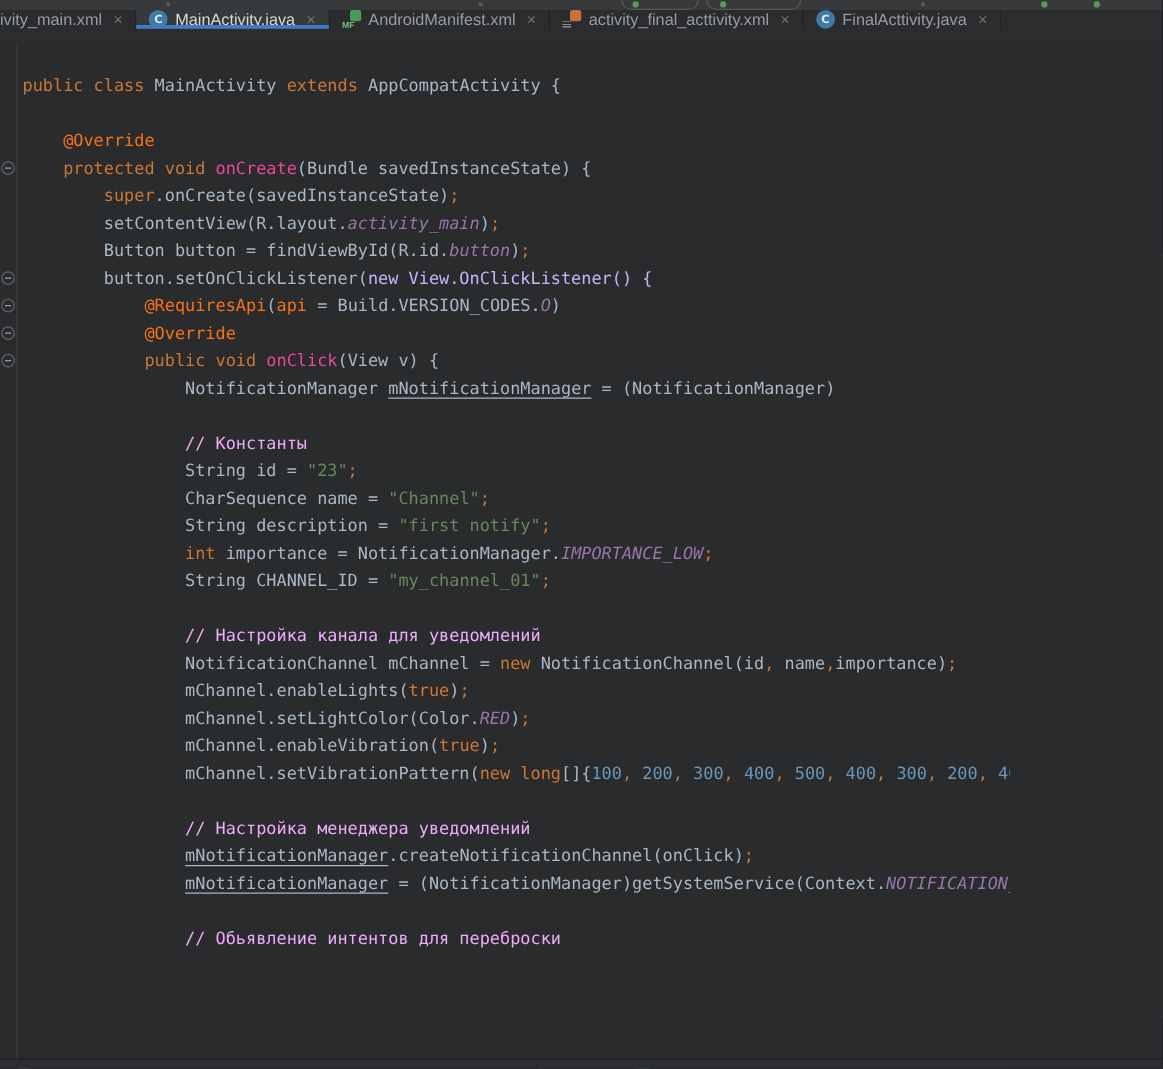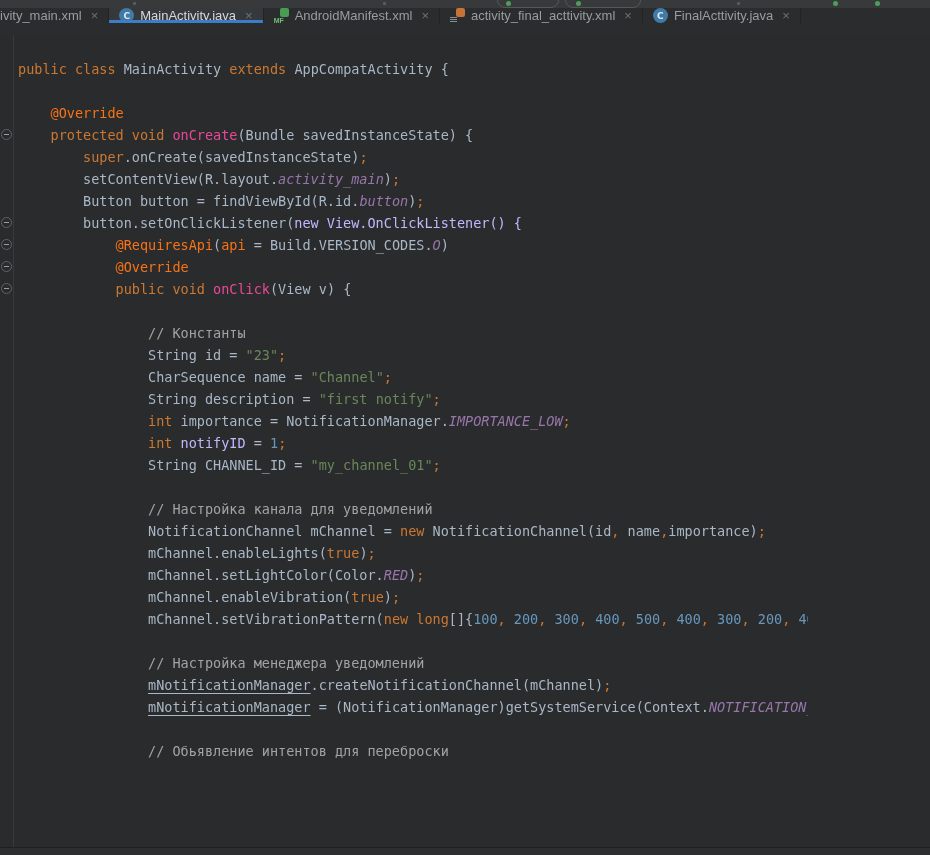--- a/index.html
+++ b/index.html
@@ -32,21 +32,21 @@
   
   .editor{position:absolute;left:0;top:36px;width:808px;bottom:0;background:#292b2d;overflow:hidden;}
   .gutterline{position:absolute;left:13px;top:0;bottom:0;width:1px;background:#383b3d;}
   .marginguide{position:absolute;left:817px;top:0;bottom:0;width:1px;background:#3c3f41;}
   .fold{position:absolute;left:1px;width:11px;height:11px;border:1px solid #5f6365;border-radius:50%;
         background:linear-gradient(#9a9da0 0 0) center/5px 1px no-repeat;box-sizing:border-box;}
   .code{position:absolute;left:0;top:0;padding:22px 0 0 18px;margin:0;
         font-family:"DejaVu Sans Mono","Liberation Mono",monospace;font-size:13.5px;line-height:22px;}
   .cl{white-space:pre;height:22px;}
   .tk{color:#cc7832;} .tm{color:#ec4899;} .ta{color:#f97316;} .ts{color:#6a8759;}
-  .tn{color:#6897bb;} .tc{color:#a3a3a3;} .tp{color:#a9b7c6;}
+  .tn{color:#6897bb;} .tc{color:#f0abfc;} .tp{color:#a9b7c6;}
   .tf{color:#9876aa;font-style:italic;text-align:center;} .td{color:#c4b5fd;}
   .tu{color:#a9b7c6;text-decoration:underline;text-underline-offset:3px;}
 
   
   .bottombar{position:absolute;left:0;top:847px;width:930px;height:26px;background:#2c2e30;
              border-top:1px solid #1e2022;display:flex;align-items:center;padding-left:14px;gap:26px;
              box-sizing:border-box;color:#8b8e94;font-size:12px;}
   .bitem{display:flex;align-items:center;gap:6px;white-space:nowrap;}
   .bic{width:12px;height:12px;border-radius:2px;flex:0 0 auto;}
   .bic.todo{background:linear-gradient(#8a8d90 0 1px,transparent 1px 3px,#8a8d90 3px 4px,transparent 4px 6px,#8a8d90 6px 7px,transparent 7px);}
@@ -115,38 +115,38 @@
         <div class="cl"></div>
         <div class="cl"><span class="ta">    @Override</span></div>
         <div class="cl"><span class="tk">    protected void </span><span class="tm">onCreate</span><span class="tp">(Bundle savedInstanceState) {</span></div>
         <div class="cl"><span class="tk">        super</span><span class="tp">.onCreate(savedInstanceState)</span><span class="tk">;</span></div>
         <div class="cl"><span class="tp">        setContentView(R.layout.</span><span class="tf">activity_main</span><span class="tp">)</span><span class="tk">;</span></div>
         <div class="cl"><span class="tp">        Button button = findViewById(R.id.</span><span class="tf">button</span><span class="tp">)</span><span class="tk">;</span></div>
         <div class="cl"><span class="tp">        button.setOnClickListener(</span><span class="td">new View.OnClickListener() {</span></div>
         <div class="cl"><span class="ta">            @RequiresApi</span><span class="tp">(</span><span class="ta">api</span><span class="tp"> = Build.VERSION_CODES.</span><span class="tf">O</span><span class="tp">)</span></div>
         <div class="cl"><span class="ta">            @Override</span></div>
         <div class="cl"><span class="tk">            public void </span><span class="tm">onClick</span><span class="tp">(View v) {</span></div>
+        <div class="cl"><span class="tp">                NotificationManager </span><span class="tu">mNotificationManager</span><span class="tp"> = (NotificationManager)</span></div>
         <div class="cl"></div>
         <div class="cl"><span class="tc">                // Константы</span></div>
         <div class="cl"><span class="tp">                String id = </span><span class="ts">"23"</span><span class="tk">;</span></div>
         <div class="cl"><span class="tp">                CharSequence name = </span><span class="ts">"Channel"</span><span class="tk">;</span></div>
         <div class="cl"><span class="tp">                String description = </span><span class="ts">"first notify"</span><span class="tk">;</span></div>
         <div class="cl"><span class="tk">                int </span><span class="tp">importance = NotificationManager.</span><span class="tf">IMPORTANCE_LOW</span><span class="tk">;</span></div>
-        <div class="cl"><span class="tk">                int </span><span class="td">notifyID</span><span class="tp"> = </span><span class="tn">1</span><span class="tk">;</span></div>
         <div class="cl"><span class="tp">                String CHANNEL_ID = </span><span class="ts">"my_channel_01"</span><span class="tk">;</span></div>
         <div class="cl"></div>
         <div class="cl"><span class="tc">                // Настройка канала для уведомлений</span></div>
         <div class="cl"><span class="tp">                NotificationChannel mChannel = </span><span class="tk">new </span><span class="tp">NotificationChannel(id</span><span class="tk">,</span><span class="tp"> name</span><span class="tk">,</span><span class="tp">importance)</span><span class="tk">;</span></div>
         <div class="cl"><span class="tp">                mChannel.enableLights(</span><span class="tk">true</span><span class="tp">)</span><span class="tk">;</span></div>
         <div class="cl"><span class="tp">                mChannel.setLightColor(Color.</span><span class="tf">RED</span><span class="tp">)</span><span class="tk">;</span></div>
         <div class="cl"><span class="tp">                mChannel.enableVibration(</span><span class="tk">true</span><span class="tp">)</span><span class="tk">;</span></div>
         <div class="cl"><span class="tp">                mChannel.setVibrationPattern(</span><span class="tk">new long</span><span class="tp">[]{</span><span class="tn">100</span><span class="tk">, </span><span class="tn">200</span><span class="tk">, </span><span class="tn">300</span><span class="tk">, </span><span class="tn">400</span><span class="tk">, </span><span class="tn">500</span><span class="tk">, </span><span class="tn">400</span><span class="tk">, </span><span class="tn">300</span><span class="tk">, </span><span class="tn">200</span><span class="tk">, </span><span class="tn">400</span><span class="tp">})</span><span class="tk">;</span></div>
         <div class="cl"></div>
         <div class="cl"><span class="tc">                // Настройка менеджера уведомлений</span></div>
-        <div class="cl"><span class="tp">                </span><span class="tu">mNotificationManager</span><span class="tp">.createNotificationChannel(mChannel)</span><span class="tk">;</span></div>
+        <div class="cl"><span class="tp">                </span><span class="tu">mNotificationManager</span><span class="tp">.createNotificationChannel(onClick)</span><span class="tk">;</span></div>
         <div class="cl"><span class="tp">                </span><span class="tu">mNotificationManager</span><span class="tp"> = (NotificationManager)getSystemService(Context.</span><span class="tf">NOTIFICATION_SERVICE</span><span class="tp">)</span><span class="tk">;</span></div>
         <div class="cl"></div>
         <div class="cl"><span class="tc">                // Обьявление интентов для переброски</span></div>
       </div>
     <div id="folds">
         <span class="fold" style="top: 93px;"></span>
         <span class="fold" style="top: 181px;"></span>
         <span class="fold" style="top: 203px;"></span>
         <span class="fold" style="top: 225px;"></span>
         <span class="fold" style="top: 247px;"></span>

